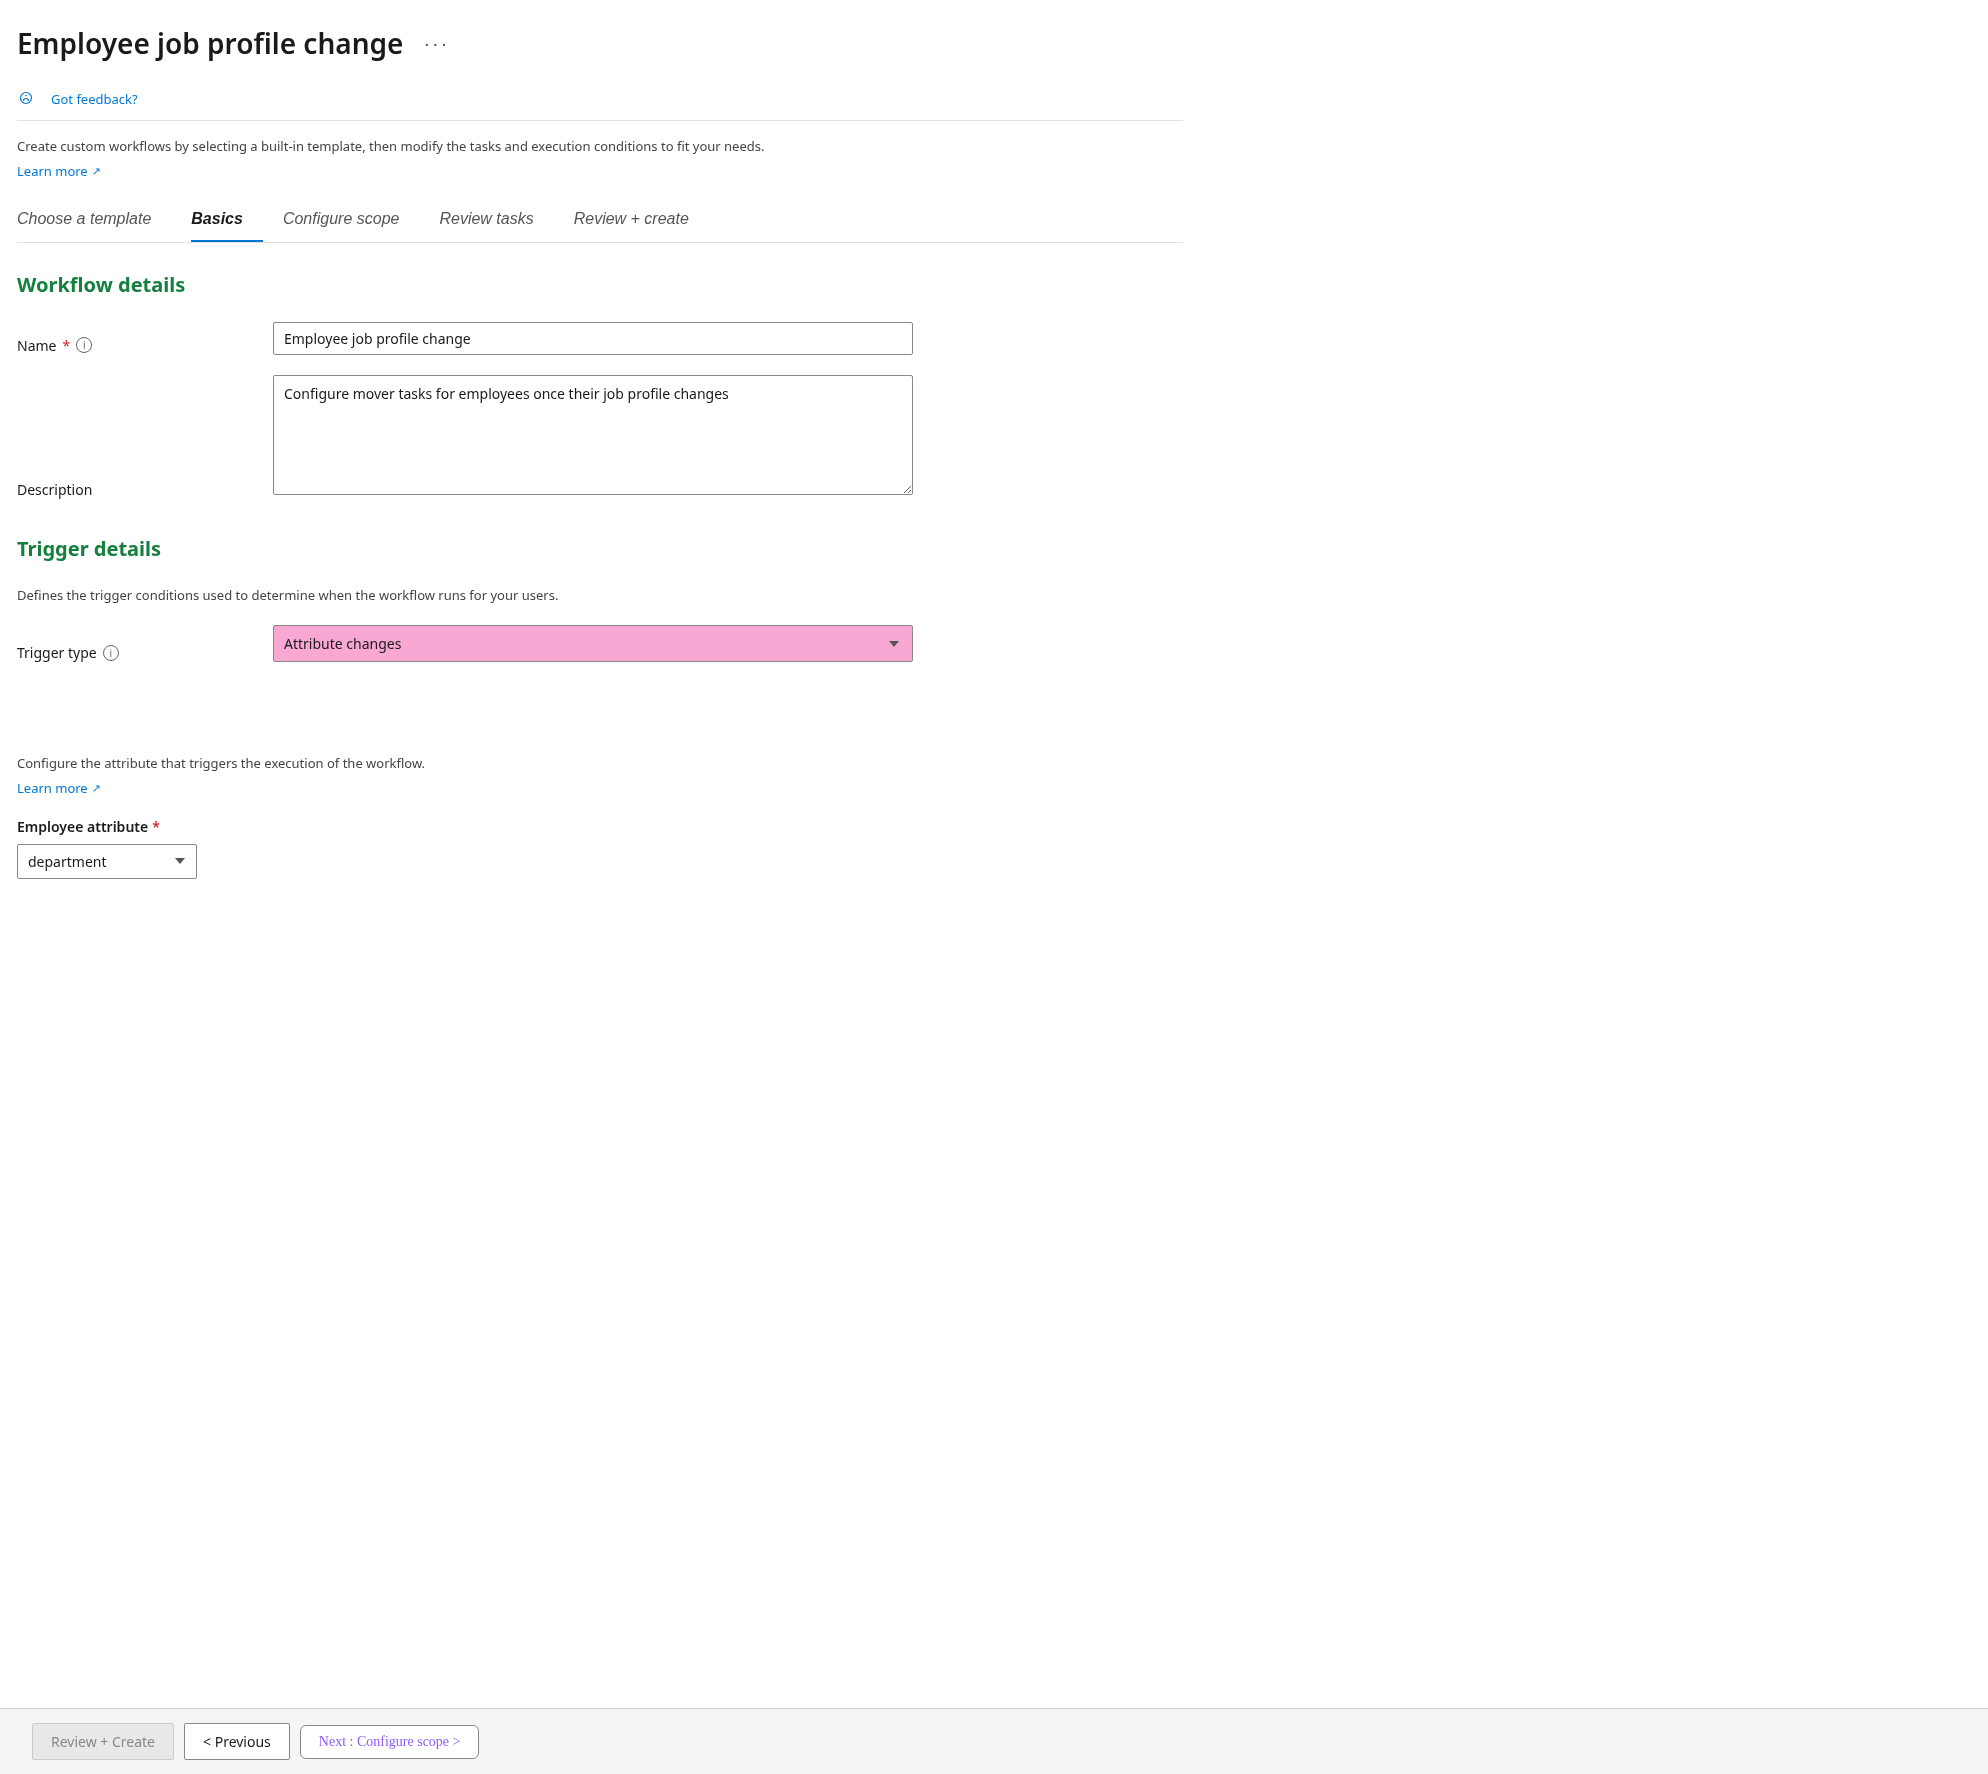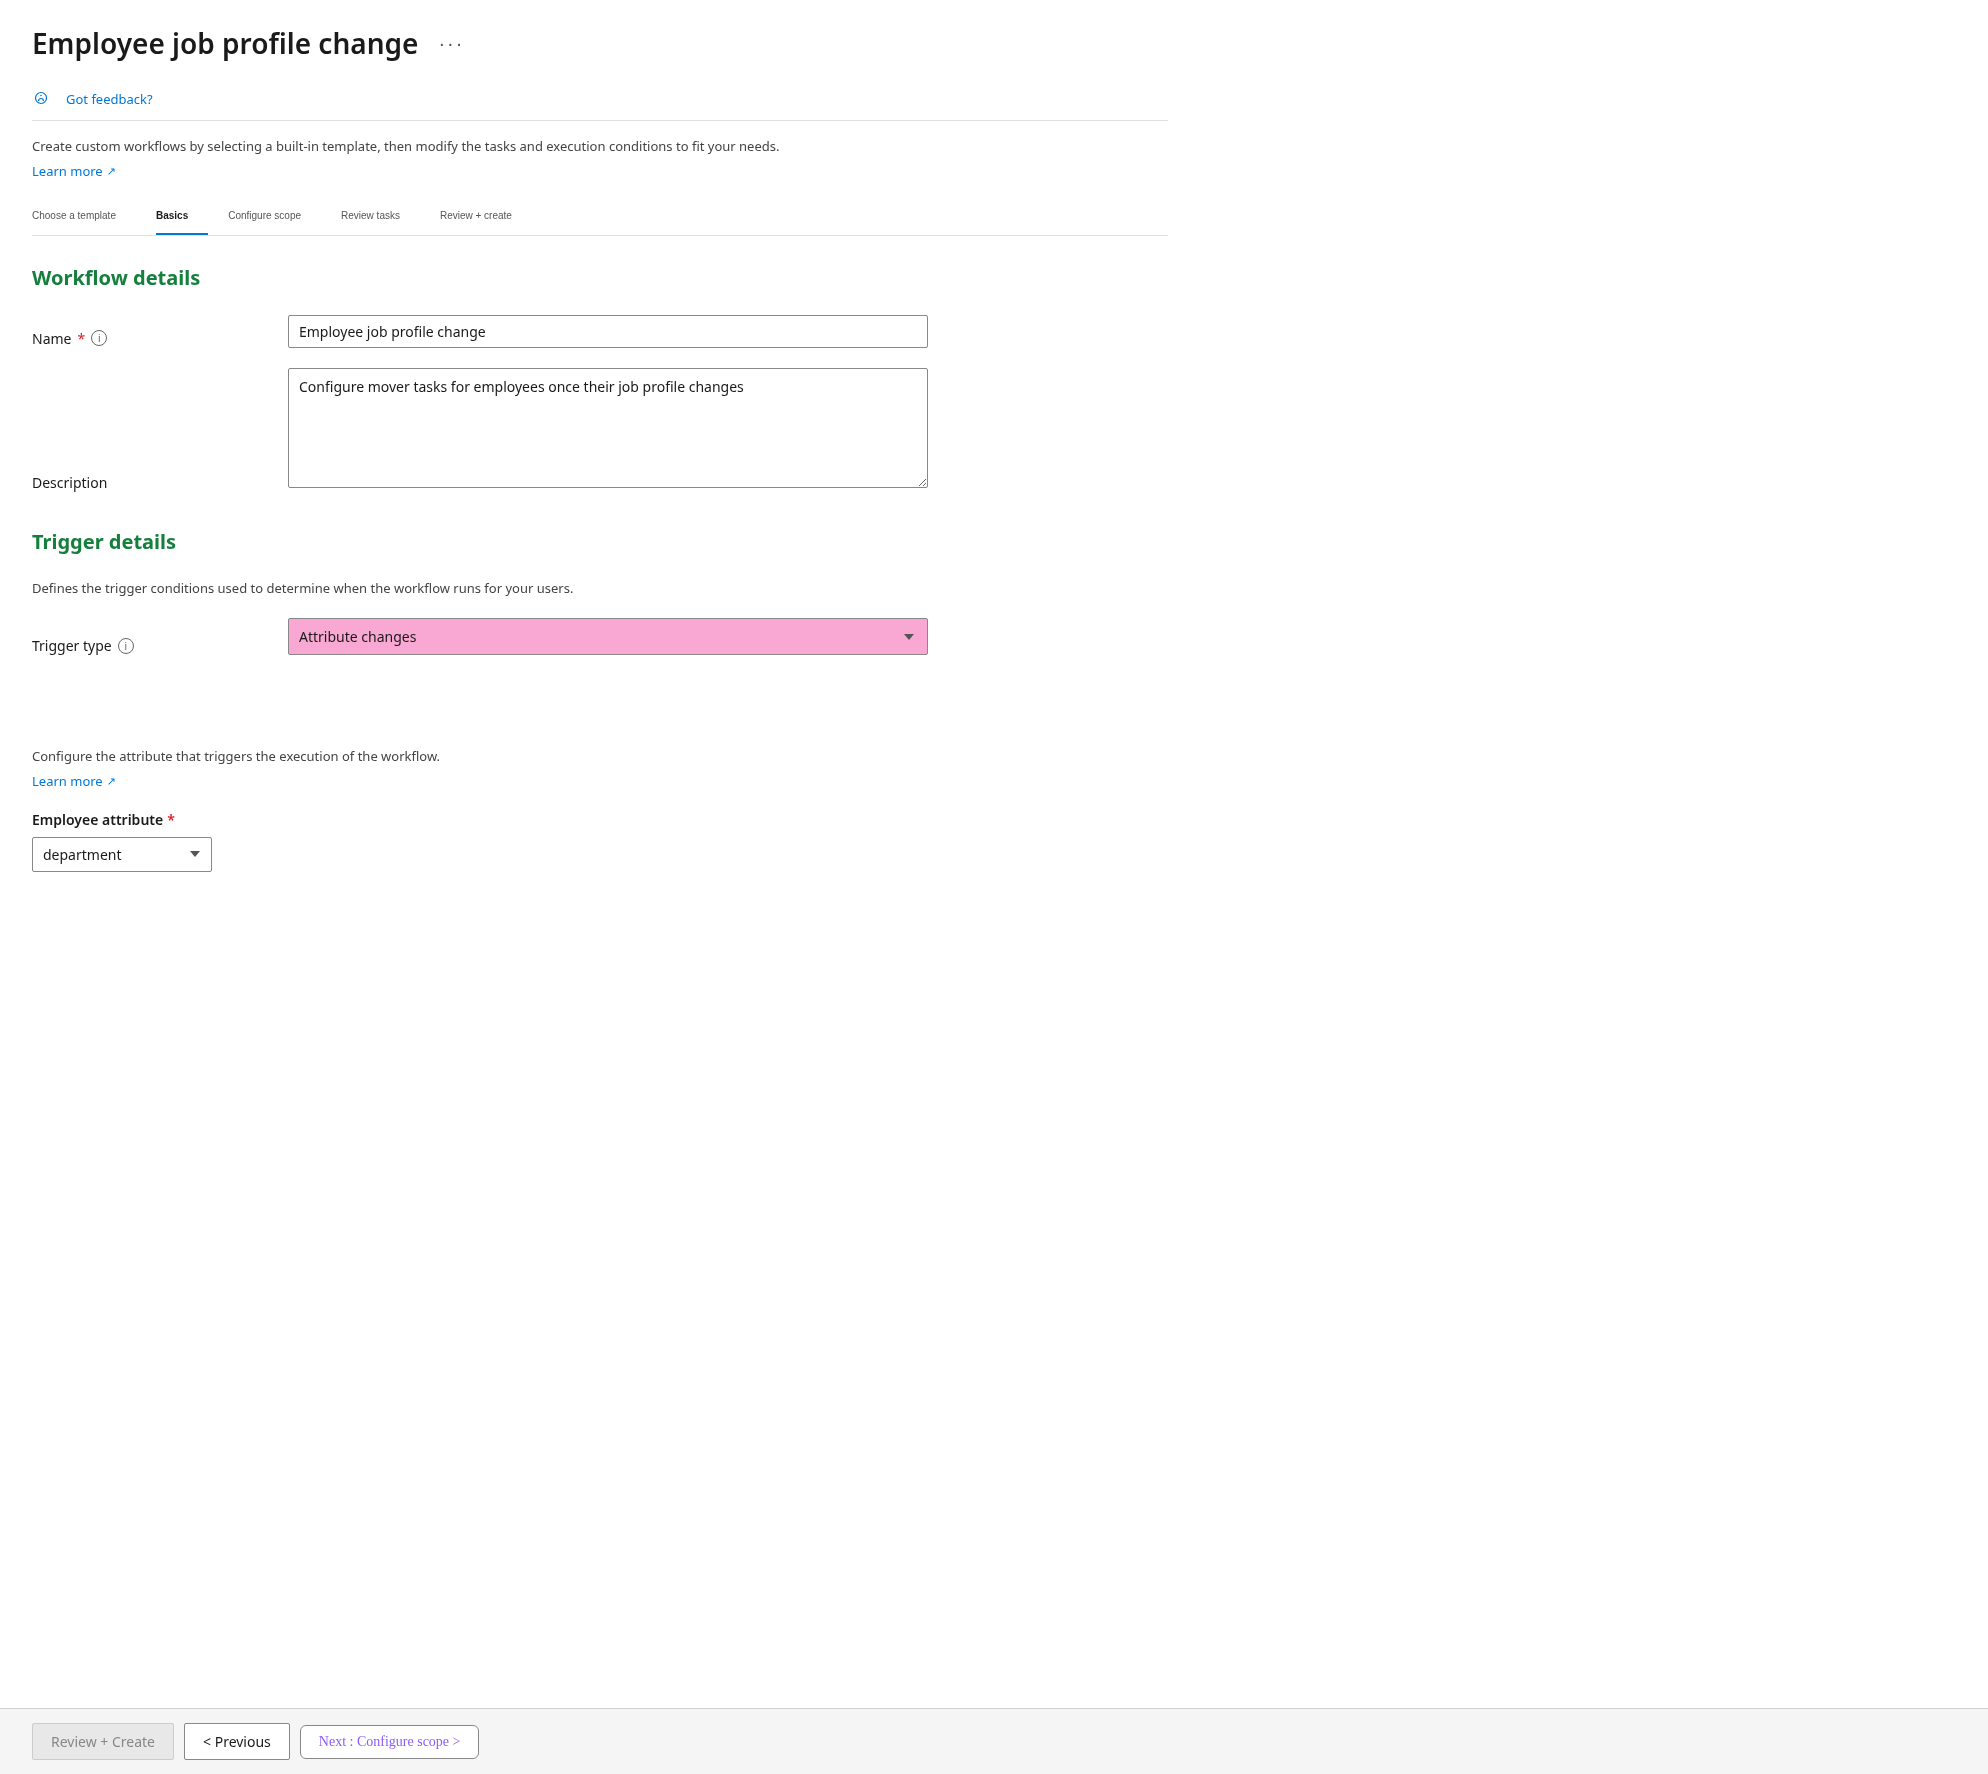--- a/index.html
+++ b/index.html
@@ -13,21 +13,21 @@
       font-size: 14px;
       color: #1a1a1a;
       background: #ffffff;
       min-height: 100vh;
       display: flex;
       flex-direction: column;
     }
 
     .main-content {
       flex: 1;
-      padding: 24px 32px;
+      padding: 24px 17px;
       max-width: 1200px;
     }
 
     .page-header {
       display: flex;
       align-items: center;
       gap: 12px;
       margin-bottom: 16px;
     }
 
@@ -93,29 +93,30 @@
     .wizard-tabs {
       display: flex;
       gap: 0;
       border-bottom: 1px solid #e0e0e0;
       margin-bottom: 28px;
     }
 
     .wizard-tab {
       padding: 10px 20px 12px 0;
       margin-right: 20px;
-      font-size: 10px;
+      font-size: 16px;
       color: #555;
       cursor: pointer;
       border-bottom: 2px solid transparent;
       white-space: nowrap;
       background: none;
       border-top: none;
       border-left: none;
       border-right: none;
+      font-style: italic;
     }
 
     .wizard-tab.active {
       color: #1a1a1a;
       font-weight: 600;
       border-bottom: 2px solid #0078d4;
     }
 
     
     .section-heading {

